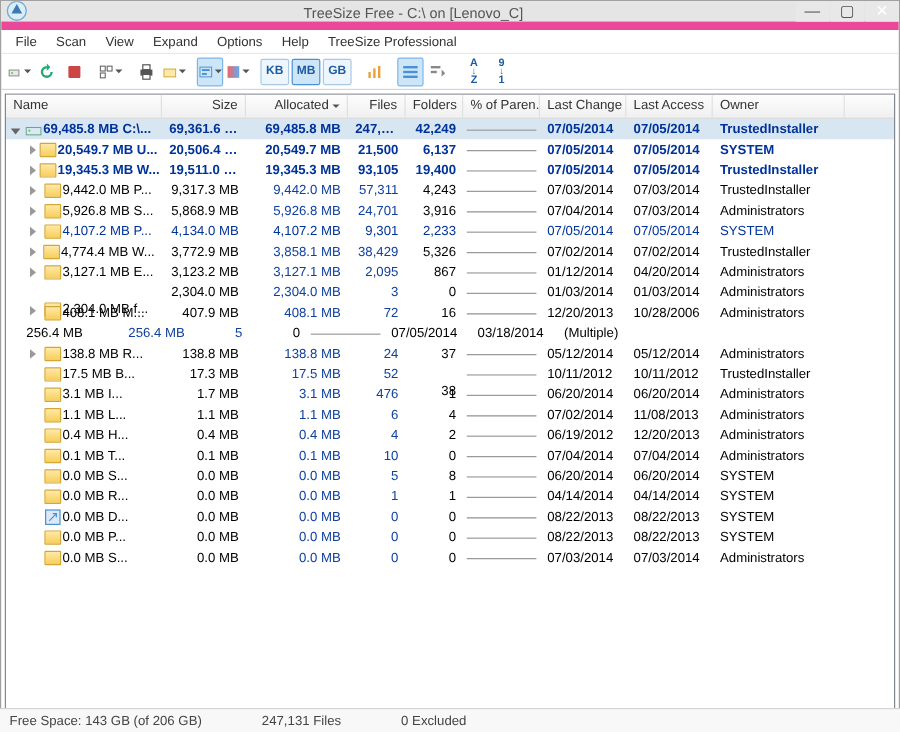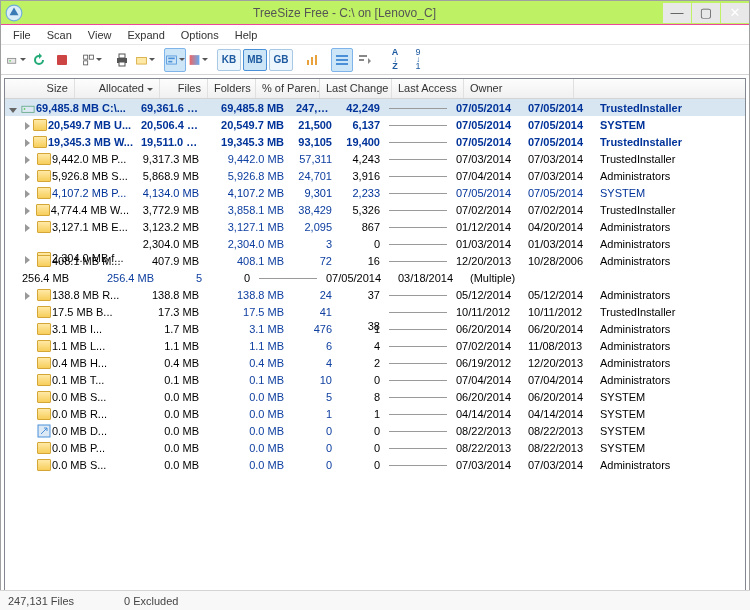--- a/index.html
+++ b/index.html
@@ -1,17 +1,17 @@
 <!DOCTYPE html>
 <html><head>
 <meta charset="utf-8">
 <style>
 *{box-sizing:border-box;margin:0;padding:0;font-family:"Segoe UI",Tahoma,sans-serif;font-size:11px}
 body{background:#fff;width:750px;height:610px;overflow:hidden;border:1px solid #a0a0a0}
-.titlebar{height:24px;background:#bef264;display:flex;align-items:center;border-bottom:1px solid #ec4899}
+.titlebar{height:24px;background:#e5e5e5;display:flex;align-items:flex-end;border-bottom:7px solid #ec4899}
 .titlebar .icon{width:18px;height:18px;margin:0 4px;display:flex;align-items:center;justify-content:center}
 .titlebar .title{flex:1;text-align:center;color:#555;font-size:12px}
 .titlebar .winbtns{display:flex}
 .titlebar .winbtn{width:28px;height:20px;display:flex;align-items:center;justify-content:center;color:#555;font-size:13px;margin-left:1px}
 .titlebar .winbtn.closebtn{background:#c75050;color:#fff}
 .titlebar .winbtn.dimmed{background:#e8e8e8}
 .menubar{height:20px;display:flex;align-items:center;padding:0 4px;border-bottom:1px solid #e8e8e8}
 .menubar span{padding:2px 8px;color:#333;cursor:default}
 .toolbar{height:30px;display:flex;align-items:center;padding:0 4px;border-bottom:1px solid #d4d4d4;gap:1px}
 .tbtn{width:22px;height:24px;display:flex;align-items:center;justify-content:center;border:1px solid transparent;border-radius:2px}
@@ -65,20 +65,21 @@
   </div>
 </div>
 
 <div class="menubar" id="menubar">
     <span>File</span>
     <span>Scan</span>
     <span>View</span>
     <span>Expand</span>
     <span>Options</span>
     <span>Help</span>
+    <span>TreeSize Professional</span>
   </div>
 
 <div class="toolbar">
   <div class="tbtn">
       <svg viewBox="0 0 16 16">
         <rect x="2" y="6" width="10" height="6" fill="#e8e8e8" stroke="#888"></rect>
         <circle cx="5" cy="9" r="1" fill="#5c5"></circle>
       </svg>
       <span class="dd"></span>
     </div>
@@ -161,25 +162,26 @@
     </div>
   <div class="tbtn">
       <svg viewBox="0 0 16 16">
         <rect x="2" y="3" width="8" height="2" fill="#888"></rect>
         <rect x="2" y="7" width="5" height="2" fill="#888"></rect>
         <path d="M11 6l3 3-3 3z" fill="#888"></path>
       </svg>
     </div>
   <div class="tsep"></div>
   <div class="tbtn" style="font-size:9px;color:#1e5aa0;font-weight:bold;flex-direction:column;line-height:7px">A<span style="font-size:8px">↓</span>Z</div>
-  <div class="tbtn" style="font-size:9px;color:#1e5aa0;font-weight:normal;flex-direction:column;line-height:7px">9<span style="font-size:8px">↓</span>1</div>
+  <div class="tbtn" style="font-size:9px;color:#1e5aa0;font-weight:bold;flex-direction:column;line-height:7px">9<span style="font-size:8px">↓</span>1</div>
 </div>
 
 <div class="grid">
   <div class="ghead" id="ghead">
+      <div style="width: 130px;">Name</div>
       <div style="width: 70px; text-align: right;">Size</div>
       <div style="width: 85px; text-align: right;">Allocated<span class="dd" style="margin-left: 3px;"></span></div>
       <div style="width: 48px; text-align: right;">Files</div>
       <div style="width: 48px; text-align: right;">Folders</div>
       <div style="width: 64px; text-align: right;">% of Paren...</div>
       <div style="width: 72px;">Last Change</div>
       <div style="width: 72px;">Last Access</div>
       <div style="width: 110px;">Owner</div>
     </div>
   <div class="gbody" id="gbody">
@@ -410,21 +412,21 @@
         <div class="cell c-own">Administrators</div>
       </div>
       <div class="row">
         <div class="cell c-name" style="padding-left: 20px; color: rgb(0, 0, 0);">
           <span class="tw"></span>
           <span class="fico"></span>
           <span> 17.5 MB  B...</span>
         </div>
         <div class="cell c-size" style="color: rgb(0, 0, 0);">17.3 MB</div>
         <div class="cell c-alloc" style="color: rgb(16, 64, 160);">17.5 MB</div>
-        <div class="cell c-files" style="color: rgb(16, 64, 160);">41</div>
+        <div class="cell c-files" style="color: rgb(16, 64, 160);">52</div>
         <div class="cell c-fold" style="color: rgb(0, 0, 0); margin-top: 28px;">38</div>
         <div class="cell c-pct">
           <div class="pctbar">
             <div class="pctfill" style="width: 0%;"></div>
           </div>
         </div>
         <div class="cell c-chg">10/11/2012</div>
         <div class="cell c-acc">10/11/2012</div>
         <div class="cell c-own">TrustedInstaller</div>
       </div>
@@ -599,15 +601,16 @@
           </div>
         </div>
         <div class="cell c-chg">07/03/2014</div>
         <div class="cell c-acc">07/03/2014</div>
         <div class="cell c-own">Administrators</div>
       </div>
     </div>
 </div>
 
 <div class="statusbar">
+  <span>Free Space: 143 GB  (of 206 GB)</span>
   <span>247,131  Files</span>
   <span>0 Excluded</span>
 </div>
 
 </body></html>

